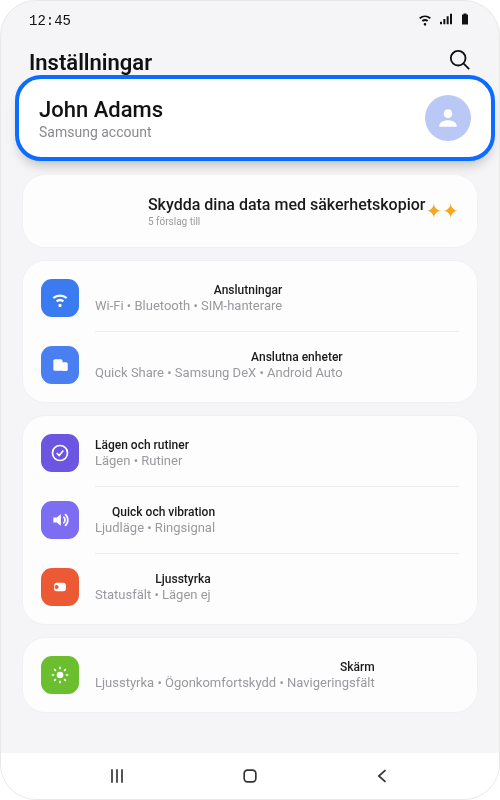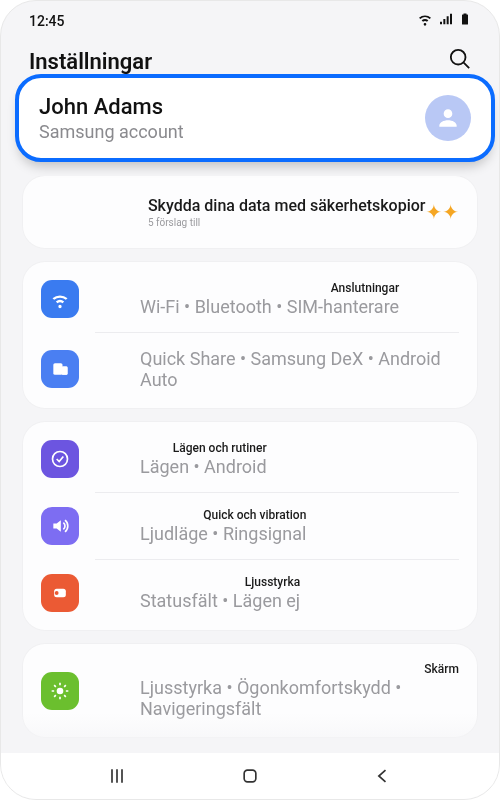--- a/index.html
+++ b/index.html
@@ -19,20 +19,21 @@
     border: 1px solid #e8e8e8;
   }
   .statusbar {
     display: flex;
     justify-content: space-between;
     align-items: center;
     padding: 10px 28px 4px 28px;
     font-size: 14px;
     font-weight: 500;
     color: #111;
+    font-family: Liberation Mono, monospace;
   }
   .status-icons { display: flex; gap: 5px; align-items: center; }
   .header {
     display: flex;
     justify-content: space-between;
     align-items: center;
     padding: 14px 28px 0 28px;
   }
   .header h1 { font-size: 22px; font-weight: 600; color: #111; }
   .search-icon svg { width: 22px; height: 22px; }
@@ -43,21 +44,21 @@
     background: #fff;
     border: 4px solid #0b6cff;
     border-radius: 26px;
     display: flex;
     justify-content: space-between;
     align-items: center;
     box-shadow: 0 8px 12px -4px rgba(0,0,0,0.22);
     position: relative;
   }
   .account-name { font-size: 22px; font-weight: 500; color: #111; }
-  .account-sub { font-size: 18px; color: #8a8a8e; margin-top: 2px; }
+  .account-sub { font-size: 14px; color: #8a8a8e; margin-top: 2px; }
   .avatar {
     width: 46px; height: 46px; border-radius: 50%;
     background: #b9c8f5;
     display: flex; align-items: center; justify-content: center;
   }
   .avatar svg { width: 26px; height: 26px; fill: #fff; }
 
   .content {
     padding: 0 22px;
     height: 582px;
@@ -93,21 +94,21 @@
     margin-right: 18px;
   }
   .icon-box {
     width: 38px; height: 38px;
     border-radius: 11px;
     display: flex; align-items: center; justify-content: center;
     flex-shrink: 0;
   }
   .icon-box svg { width: 20px; height: 20px; fill: #fff; }
   .row-title { font-size: 12px; font-weight: 500; color: #1a1a1a; text-align: right; }
-  .row-sub { font-size: 18px; color: #9a9a9e; margin-top: 1px; margin-left: 45px; }
+  .row-sub { font-size: 13px; color: #9a9a9e; margin-top: 1px; }
 
   .bg-blue   { background: #3a7bf0; }
   .bg-blue2  { background: #4a7ff2; }
   .bg-purple { background: #6c55e0; }
   .bg-violet { background: #7d6df2; }
   .bg-orange { background: #eb5a34; }
   .bg-green  { background: #6bbf2e; }
 
   .navbar {
     position: absolute;
@@ -197,35 +198,36 @@
         <div class="divider"></div>
         <div class="row">
       <div class="icon-box bg-blue2">
             <svg viewBox="0 0 24 24">
               <rect x="4" y="5" width="11" height="14" rx="2"></rect>
               <rect x="14" y="9" width="7" height="10" rx="1.5" fill="#fff" stroke="#4a7ff2" stroke-width="0"></rect>
               <rect x="14" y="9" width="7" height="10" rx="1.5"></rect>
             </svg>
           </div>
       <div>
+        <div class="row-title">Anslutna enheter</div>
         <div class="row-sub">Quick Share  •  Samsung DeX  •  Android Auto</div>
       </div>
         </div>
       </div>
       <div class="card">
         <div class="row">
       <div class="icon-box bg-purple">
             <svg viewBox="0 0 24 24">
               <circle cx="12" cy="12" r="9" fill="none" stroke="#fff" stroke-width="2"></circle>
               <path fill="none" stroke="#fff" stroke-width="2" d="M8 12l3 3 5-6"></path>
             </svg>
           </div>
       <div>
         <div class="row-title">Lägen och rutiner</div>
-        <div class="row-sub">Lägen  •  Android</div>
+        <div class="row-sub">Lägen  •  Rutiner</div>
       </div>
         </div>
         <div class="divider"></div>
         <div class="row">
       <div class="icon-box bg-violet">
             <svg viewBox="0 0 24 24">
               <path d="M4 9v6h4l5 4V5L8 9H4z"></path>
               <path fill="none" stroke="#fff" stroke-width="2" d="M16 8a5 5 0 010 8M18 5a9 9 0 010 14"></path>
             </svg>
           </div>

